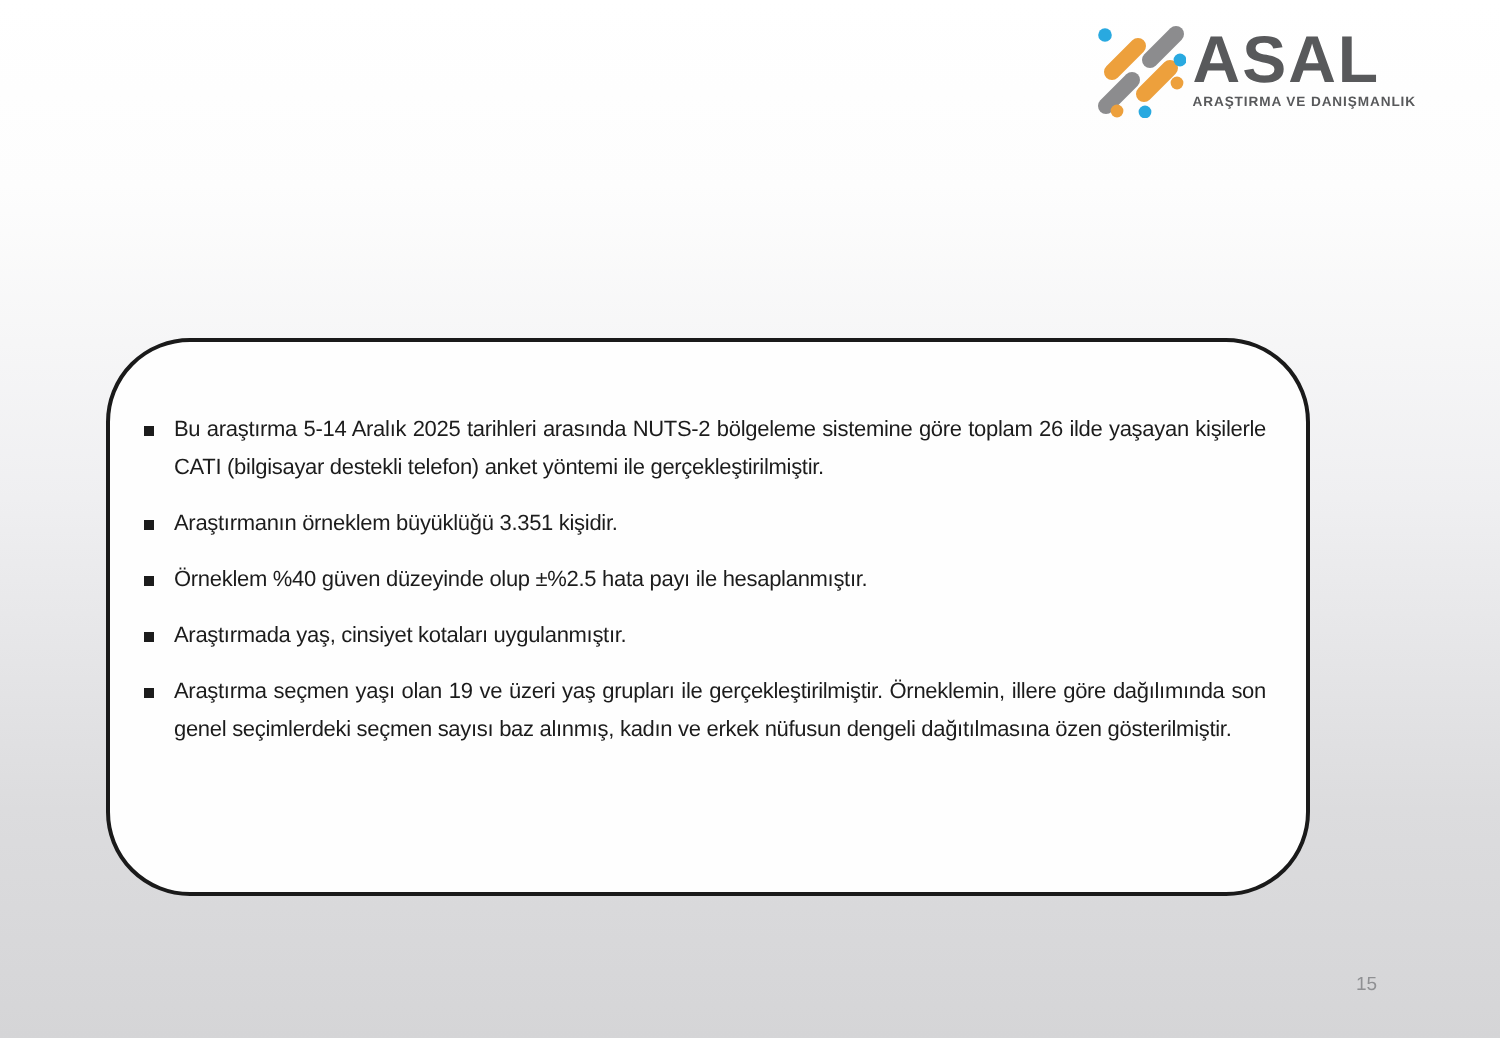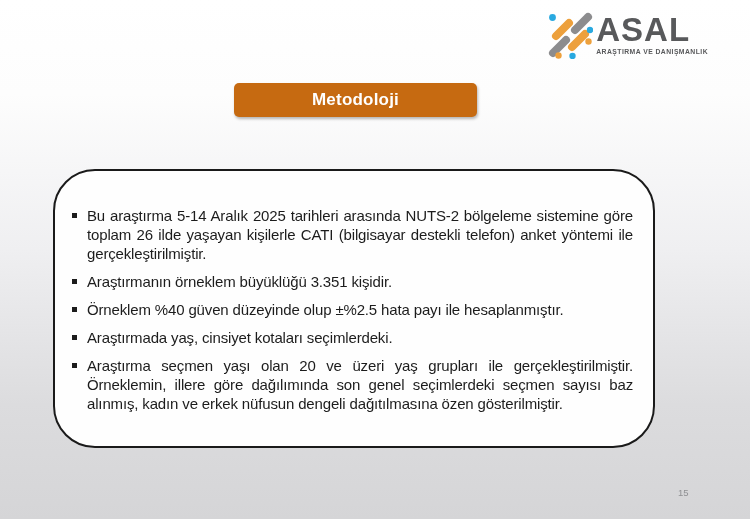--- a/index.html
+++ b/index.html
@@ -50,21 +50,21 @@
     border: 2px solid #1a1a1a;
     border-radius: 42px;
     box-sizing: border-box;
     padding: 35px 20px 0 14px;
   }
   .bullet-list { list-style: none; margin: 0; padding: 0; }
   .bullet-list li {
     position: relative;
     margin: 0 0 9px 0;
     padding-left: 18px;
-    font-size: 15px;
+    font-size: 11px;
     line-height: 19px;
     letter-spacing: -0.15px;
     color: #1c1c1c;
     text-align: justify;
   }
   .bullet-list li::before {
     content: "";
     position: absolute; left: 3px; top: 7px;
     width: 4.5px; height: 4.5px;
     background: #1c1c1c;
@@ -92,29 +92,26 @@
       <circle cx="41.5" cy="30.5" r="3.2" fill="#EDA03C"></circle>
       <circle cx="11.5" cy="44.5" r="3.2" fill="#EDA03C"></circle>
       <circle cx="25.5" cy="45" r="3.2" fill="#29A9E0"></circle>
     </svg>
     <div class="logo-textblock">
       <span class="logo-name">ASAL</span>
       <span class="logo-tagline">ARAŞTIRMA VE DANIŞMANLIK</span>
     </div>
   </div>
 
-  <div class="banner">
-    <span class="banner-title">Metodoloji</span>
-  </div>
 
   <div class="method-box">
     <ul class="bullet-list">
       <li>Bu araştırma 5-14 Aralık 2025 tarihleri arasında NUTS-2 bölgeleme sistemine göre toplam 26 ilde yaşayan kişilerle CATI (bilgisayar destekli telefon) anket yöntemi ile gerçekleştirilmiştir.</li>
       <li>Araştırmanın örneklem büyüklüğü 3.351 kişidir.</li>
       <li>Örneklem %40 güven düzeyinde olup ±%2.5 hata payı ile hesaplanmıştır.</li>
-      <li>Araştırmada yaş, cinsiyet kotaları seçimlerdeki.</li>
-      <li>Araştırma seçmen yaşı olan 20 ve üzeri yaş grupları ile gerçekleştirilmiştir. Örneklemin, illere göre dağılımında son genel seçimlerdeki seçmen sayısı baz alınmış, kadın ve erkek nüfusun dengeli dağıtılmasına özen gösterilmiştir.</li>
+      <li>Araştırmada yaş, cinsiyet kotaları uygulanmıştır.</li>
+      <li>Araştırma seçmen yaşı olan 19 ve üzeri yaş grupları ile gerçekleştirilmiştir. Örneklemin, illere göre dağılımında son genel seçimlerdeki seçmen sayısı baz alınmış, kadın ve erkek nüfusun dengeli dağıtılmasına özen gösterilmiştir.</li>
     </ul>
   </div>
 
   <span class="page-number">15</span>
 
 </div>
 
 </body></html>

